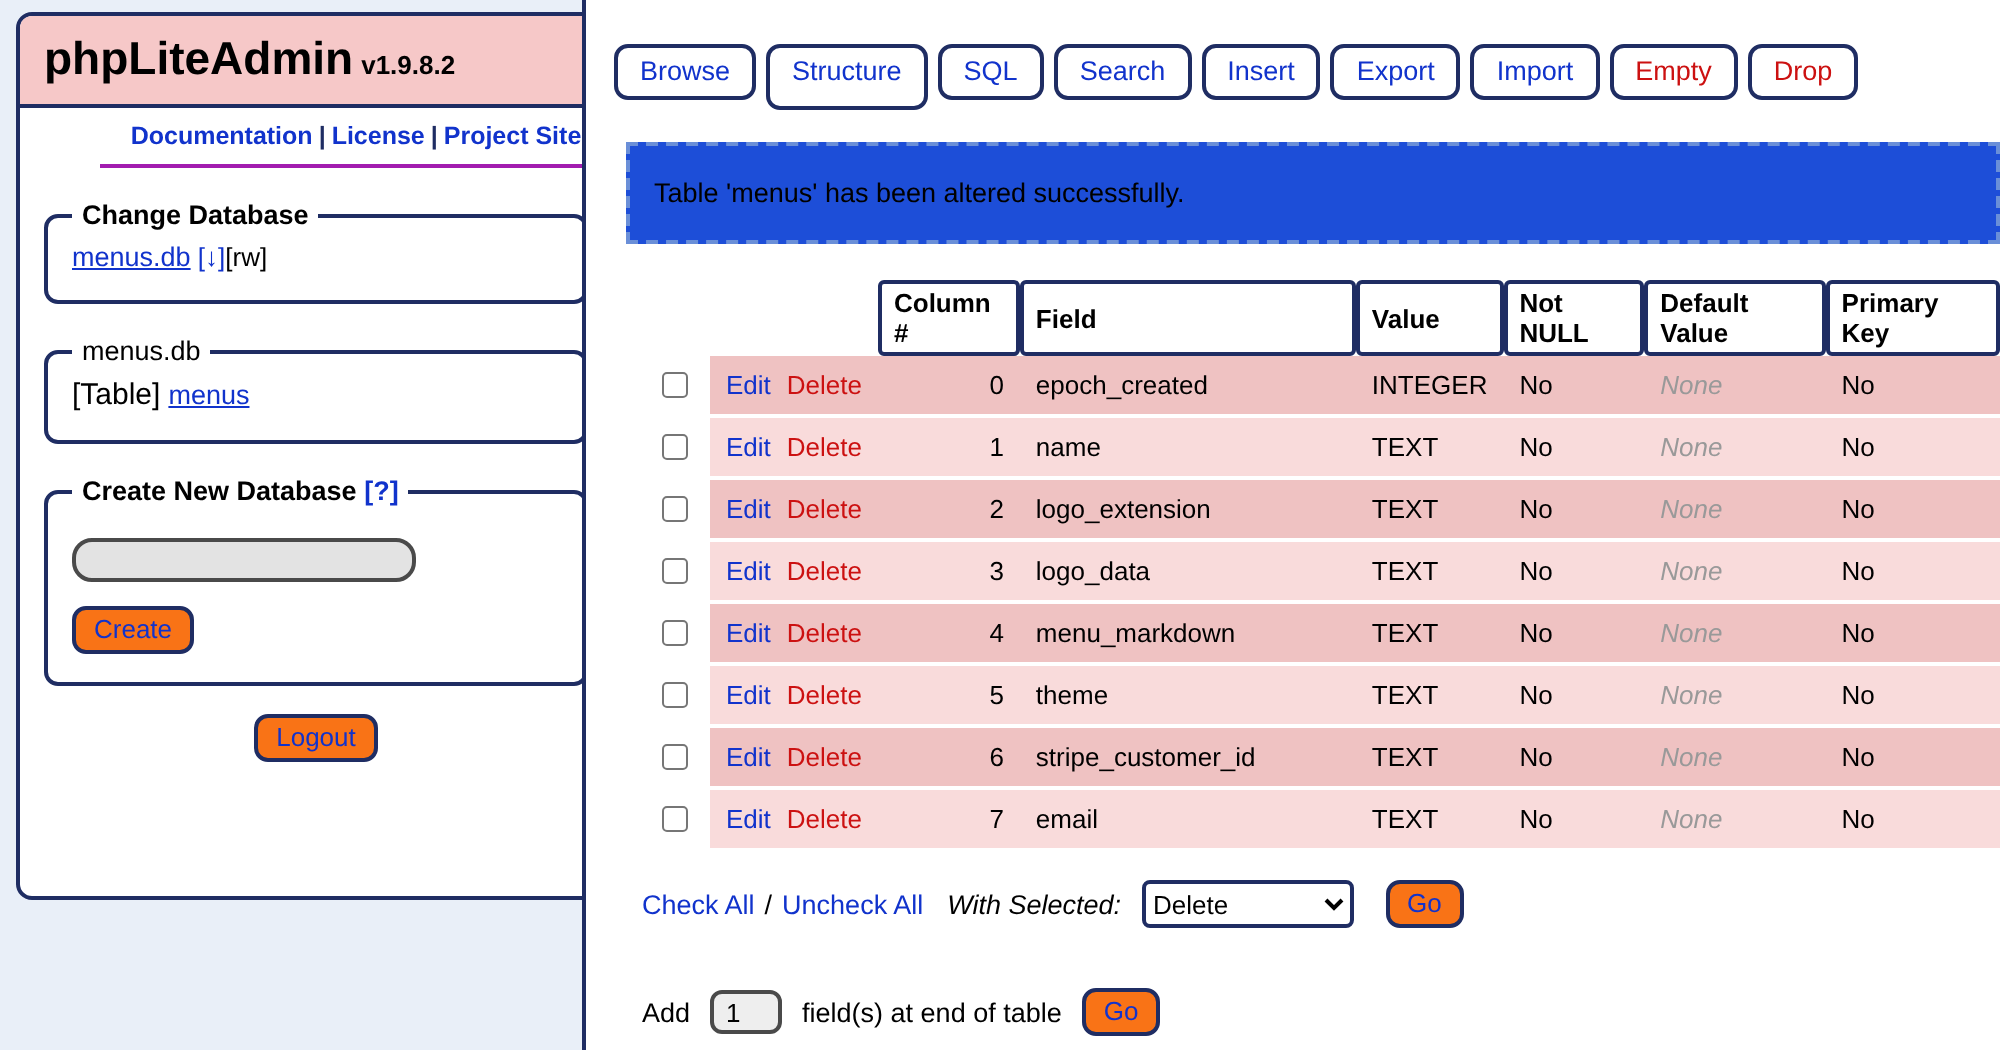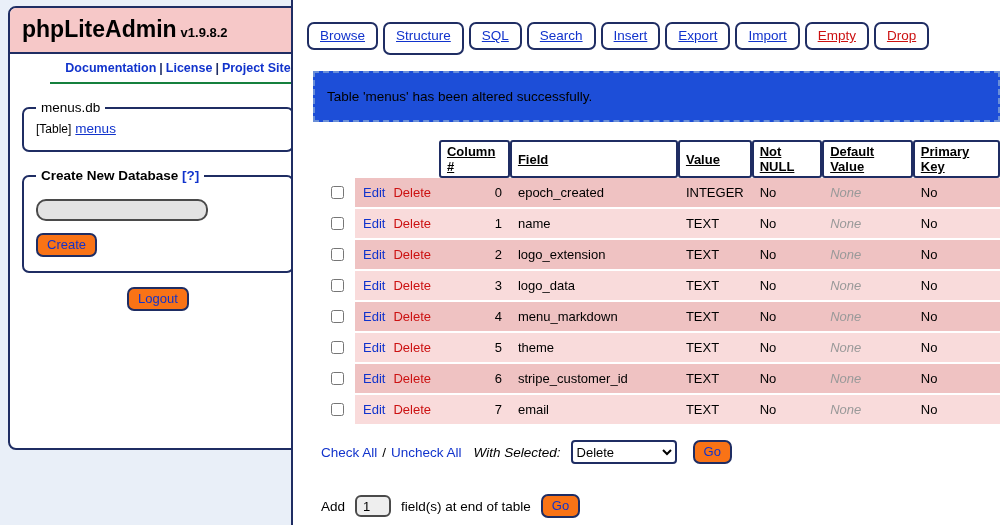--- a/index.html
+++ b/index.html
@@ -26,39 +26,39 @@
   .titlebar {
     background: #f6c8c8;
     border-bottom: 2px solid #1f2d63;
     padding: 8px 12px 9px;
   }
   .titlebar .app-title { font-size: 23px; font-weight: bold; }
   .titlebar .app-version { font-size: 13px; font-weight: bold; margin-left: 4px; }
   .navlinks {
     text-align: center;
     padding: 7px 4px;
-    border-bottom: 2px solid #15803d;
+    border-bottom: 2px solid #a21caf;
     font-size: 12.5px;
     font-weight: bold;
     margin-left: 40px;
   }
   .navlinks a { color: #1133cc; }
   .navlinks .sep { color: #1f2d63; margin: 0 3px; }
   fieldset {
     border: 2px solid #1f2d63;
     border-radius: 7px;
     margin: 16px 12px 0;
     padding: 6px 12px 14px;
   }
   fieldset legend { padding: 0 5px; font-size: 13.5px; }
   legend.bold { font-weight: bold; }
   .db-link, .table-link { color: #1133cc; text-decoration: underline; font-size: 13.5px; }
   .dl-link, .help-link { color: #1133cc; }
   .rw-flag { color: #000; }
-  .table-prefix { font-size: 12px; color: #000; margin-right: 4px; }
+  .table-prefix { font-size: 15px; color: #000; margin-right: 4px; }
   .btn {
     font-family: "Liberation Sans", sans-serif;
     font-size: 13px;
     color: #1133cc;
     background: #f97316;
     border: 2px solid #1f2d63;
     border-radius: 7px;
     padding: 2px 9px 3px;
     cursor: pointer;
   }
@@ -87,21 +87,20 @@
 
   .tabs { display: flex; align-items: flex-start; gap: 5px; margin: 16px 0 0 2px; }
   .tab {
     display: inline-block;
     border: 2px solid #1f2d63;
     border-radius: 7px;
     padding: 4px 11px 5px;
     color: #1133cc;
     background: #fff;
     font-size: 13.5px;
-    text-decoration: underline;
   }
   .tab.active { padding-bottom: 10px; }
   .tab.danger { color: #cc1111; }
 
   .message {
     margin: 16px 0 18px 8px;
     border: 2px dashed #6a8fd8;
     background: #1d4ed8;
     padding: 16px 12px;
     font-size: 13.5px;
@@ -114,21 +113,20 @@
     font-size: 13px;
   }
   table.fields th {
     border: 2px solid #1f2d63;
     border-radius: 3px;
     background: #fff;
     font-weight: bold;
     text-align: left;
     padding: 2px 6px;
     font-size: 13px;
-    text-decoration: underline;
   }
   table.fields th.blank { border: none; background: transparent; }
   table.fields td {
     padding: 5px 8px;
     border-bottom: 2px solid #fff;
   }
   td.chk-cell { background: #fff !important; padding: 5px 6px 5px 4px; }
   tr.even td { background: #efc2c2; }
   tr.odd td { background: #f9dbdb; }
   td.act-cell { white-space: nowrap; }
@@ -179,20 +177,25 @@
 <body>
 
 <aside class="sidebar">
   <div class="titlebar">
     <span class="app-title">phpLiteAdmin</span><span class="app-version">v1.9.8.2</span>
   </div>
   <div class="navlinks">
     <a>Documentation</a><span class="sep">|</span><a>License</a><span class="sep">|</span><a>Project Site</a>
   </div>
 
+  <fieldset>
+    <legend class="bold">Change Database</legend>
+    <a class="db-link">menus.db</a>
+    <a class="dl-link">[↓]</a><span class="rw-flag">[rw]</span>
+  </fieldset>
 
   <fieldset>
     <legend>menus.db</legend>
     <span class="table-prefix">[Table]</span><a class="table-link">menus</a>
   </fieldset>
 
   <fieldset>
     <legend class="bold"><span>Create New Database</span> <a class="help-link">[?]</a></legend>
     <input type="text" class="create-input" value="" style="">
     <button class="btn">Create</button>

